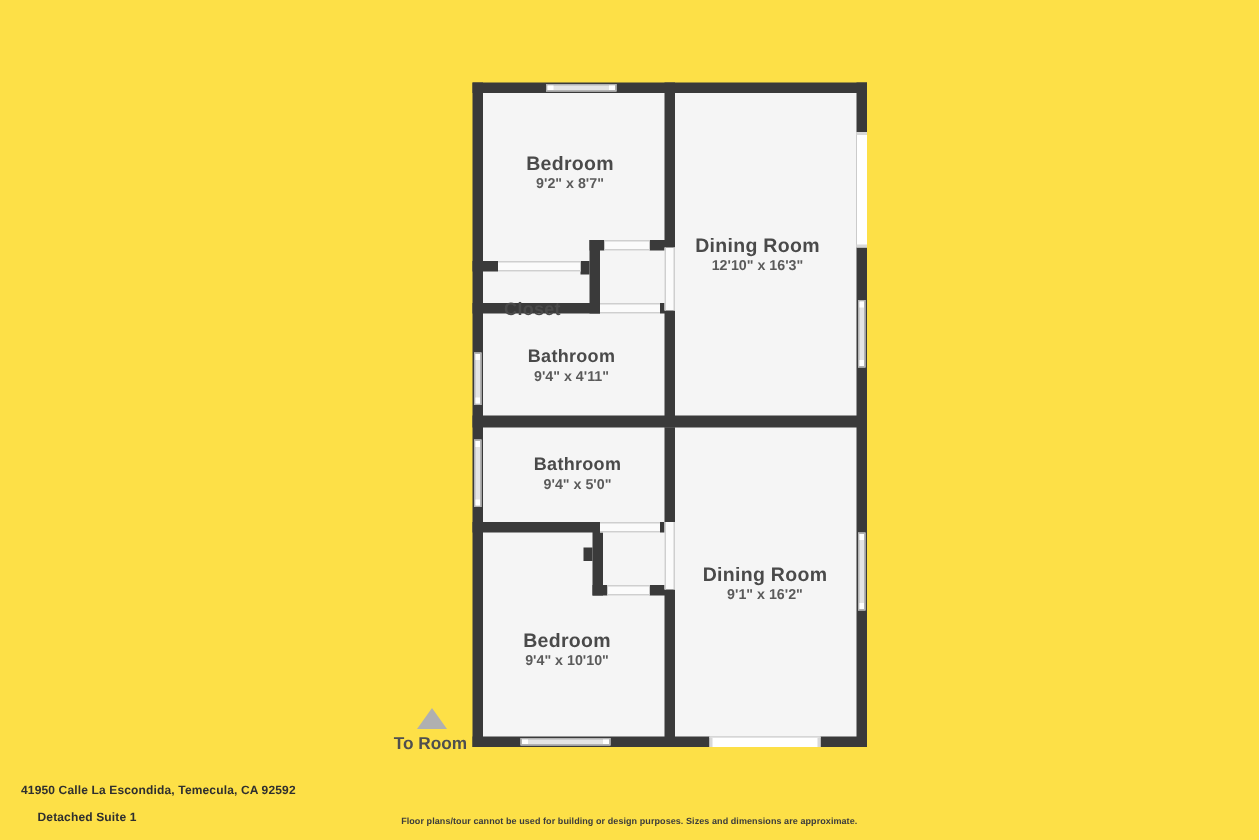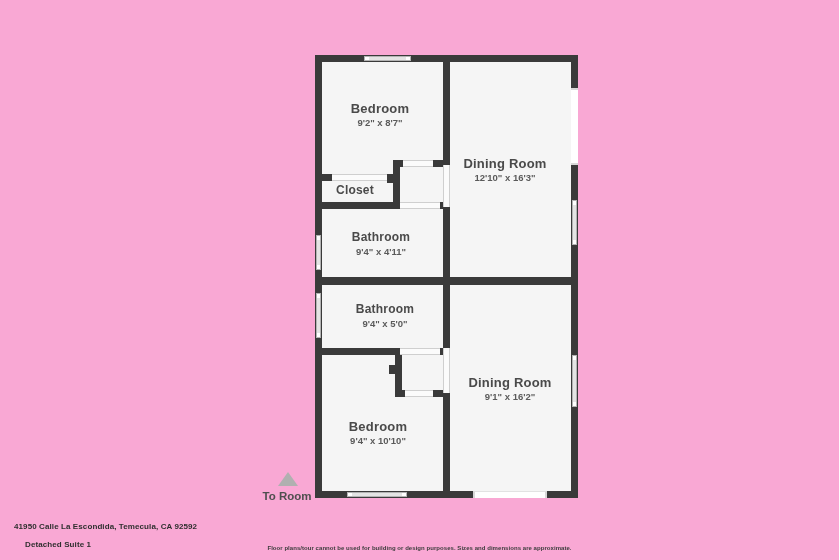--- a/index.html
+++ b/index.html
@@ -1,17 +1,17 @@
 <!DOCTYPE html>
 <html><head>
 <meta charset="utf-8">
 <style>
   html,body{margin:0;padding:0;}
   body{font-family:"Liberation Sans","DejaVu Sans",sans-serif;background:#fff;}
-  #canvas{position:relative;width:839px;height:560px;background:#f9a8d4;overflow:hidden;}
+  #canvas{position:relative;width:839px;height:560px;background:#fde047;overflow:hidden;}
 
   
   #plan{position:absolute;left:315px;top:55px;width:263px;height:443px;}
   .floor{position:absolute;left:3px;top:3px;width:257px;height:437px;background:#f5f5f5;}
   .w{position:absolute;background:#3a3a3a;}
 
   
   .door-h{position:absolute;background:#fbfbfb;border-top:1px solid #cfcfcf;border-bottom:1px solid #cfcfcf;box-sizing:border-box;}
   .door-v{position:absolute;background:#fbfbfb;border-left:1px solid #cfcfcf;border-right:1px solid #cfcfcf;box-sizing:border-box;}
 
@@ -99,21 +99,21 @@
     <div class="gap-h" style="left:158px;top:436px;width:74px;height:7px;"></div>
 
     <div class="room-label" style="left:5px;top:46px;width:120px;">
       <div class="nm">Bedroom</div>
       <div class="dm">9'2" x 8'7"</div>
     </div>
     <div class="room-label" style="left:130px;top:101px;width:120px;">
       <div class="nm">Dining Room</div>
       <div class="dm">12'10" x 16'3"</div>
     </div>
-    <div class="room-label small" style="left:0;top:128px;width:80px;">
+    <div class="room-label small" style="left:0;top:144px;width:80px;">
       <div class="nm">Closet</div>
     </div>
     <div class="room-label small" style="left:6px;top:175px;width:120px;">
       <div class="nm">Bathroom</div>
       <div class="dm">9'4" x 4'11"</div>
     </div>
     <div class="room-label small" style="left:10px;top:247px;width:120px;">
       <div class="nm">Bathroom</div>
       <div class="dm">9'4" x 5'0"</div>
     </div>

